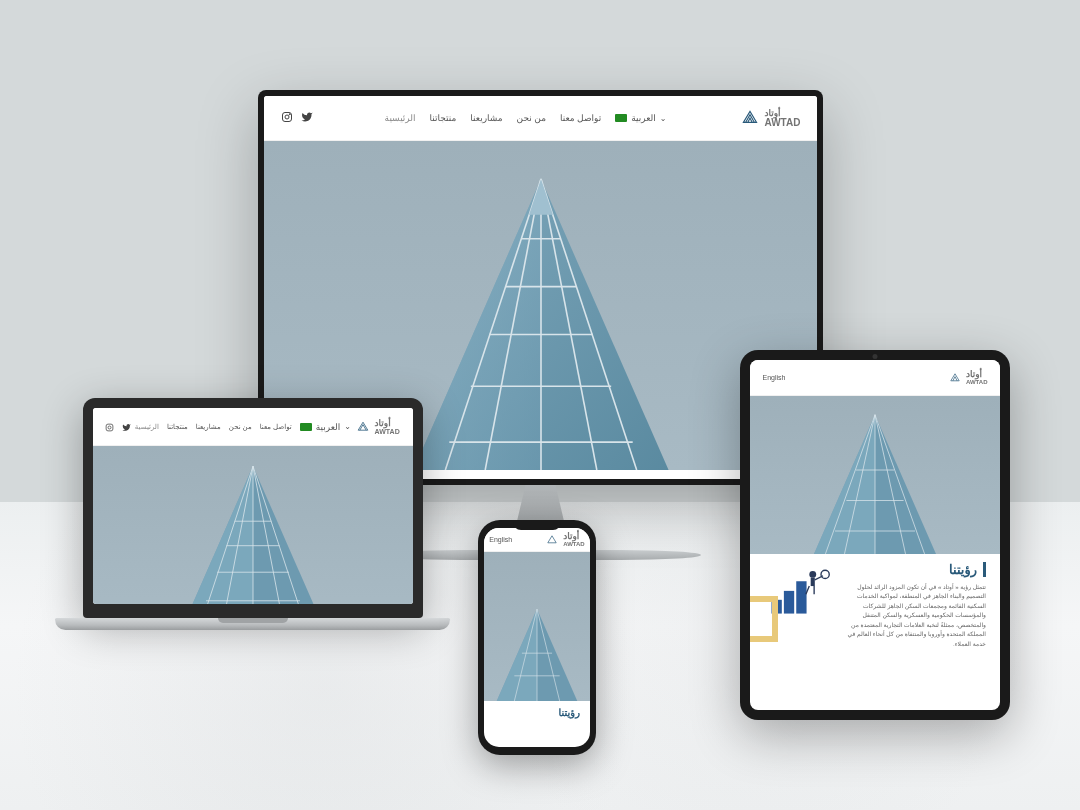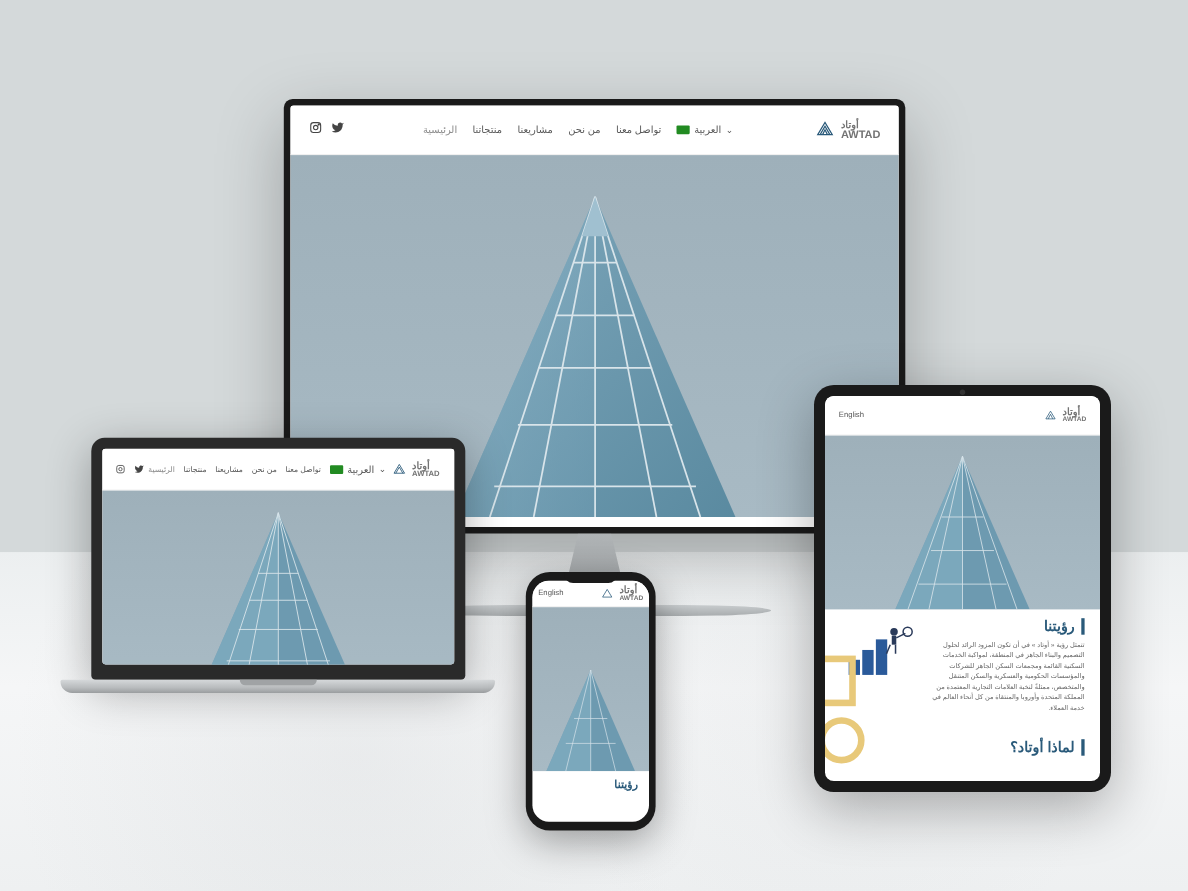--- a/index.html
+++ b/index.html
@@ -286,22 +286,16 @@
             <rect x="46" y="28" width="15" height="47" fill="#2a5a9a"></rect>
             <circle cx="70" cy="18" r="5" fill="#2a3a5a"></circle>
             <rect x="67" y="23" width="6" height="12" fill="#2a3a5a"></rect>
             <line x1="73" y1="26" x2="85" y2="20" stroke="#2a3a5a" stroke-width="2"></line>
             <circle cx="88" cy="18" r="6" fill="none" stroke="#2a3a5a" stroke-width="2"></circle>
             <line x1="65" y1="35" x2="60" y2="47" stroke="#2a3a5a" stroke-width="2"></line>
             <line x1="72" y1="35" x2="72" y2="47" stroke="#2a3a5a" stroke-width="2"></line>
           </svg>
         </div>
       </div>
-      <div class="section" style="position:relative;padding-top:14px">
-        <svg class="accent-shape" style="left:-10px;top:-10px" viewBox="0 0 50 50">
-            <circle cx="25" cy="25" r="18" fill="none" stroke="#e8c97a" stroke-width="6"></circle>
-          </svg>
-        <div class="section-title">لماذا أوتاد؟</div>
-      </div>
     </div>
   </div>
 
 </div>
 
 </body></html>

